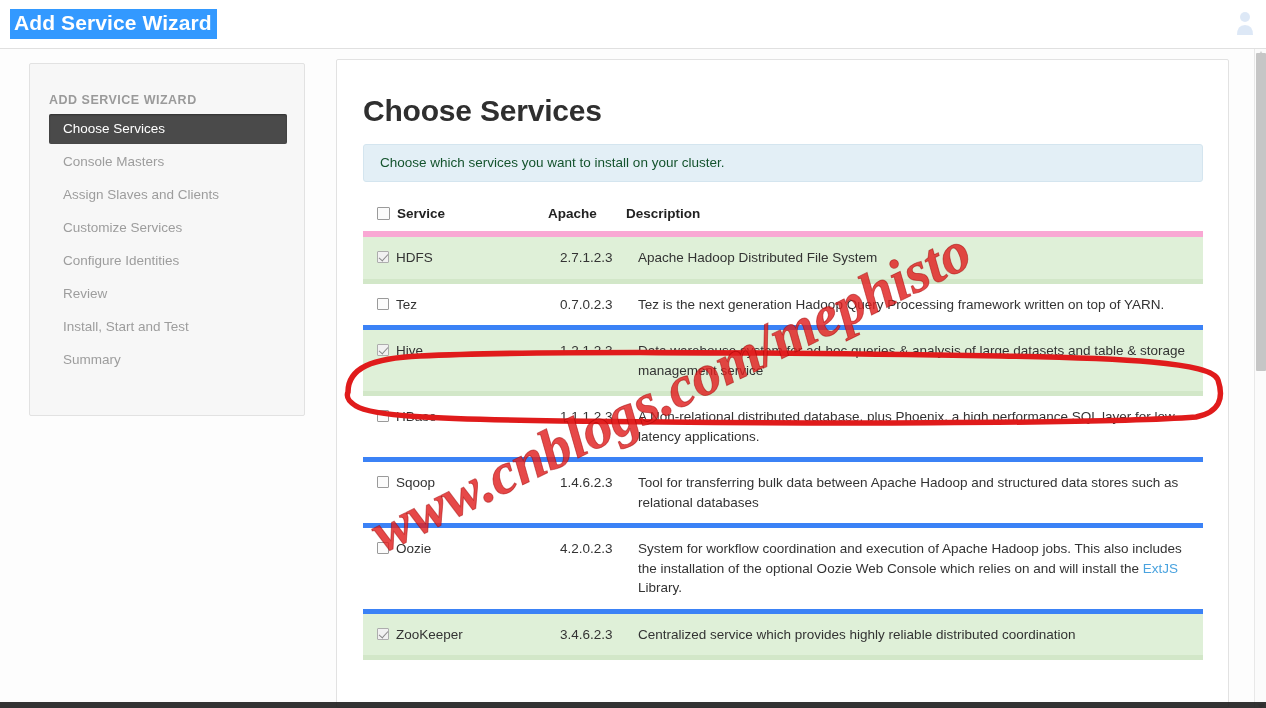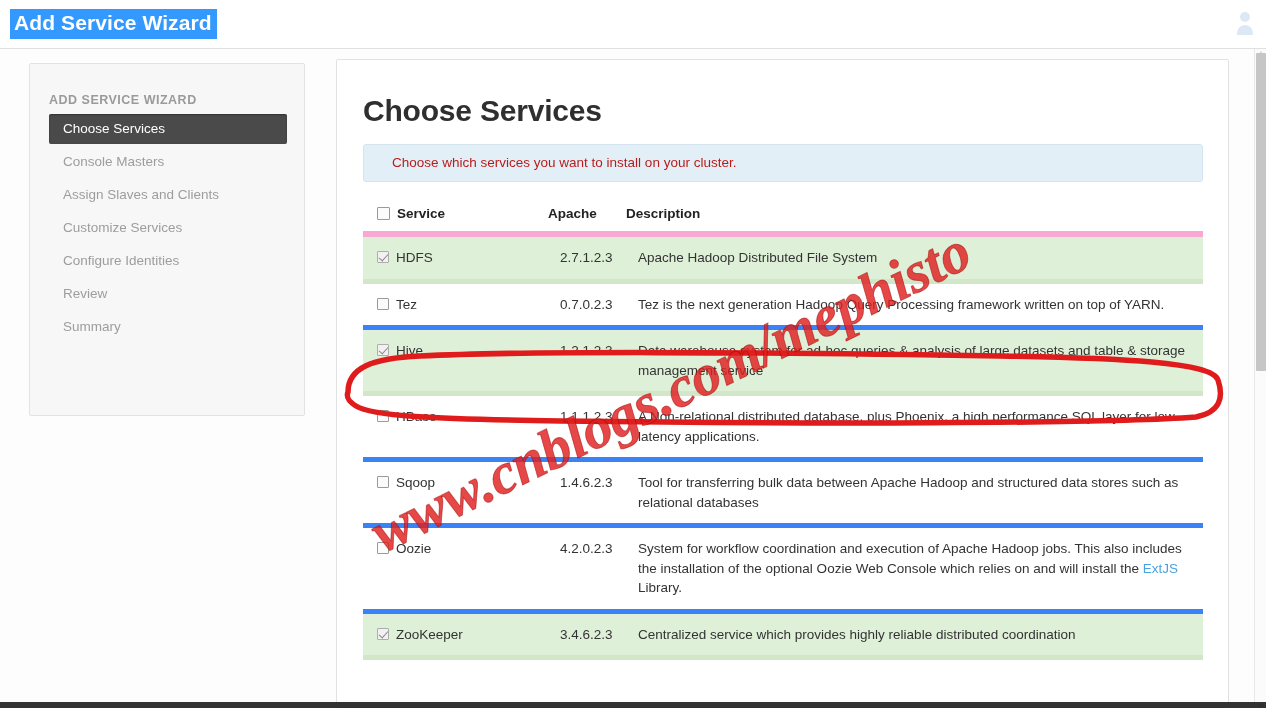--- a/index.html
+++ b/index.html
@@ -118,22 +118,21 @@
     left: 26px; top: 84px;
     width: 840px; height: 38px;
     background: #e3eff6;
     border: 1px solid #d4e5ef;
     border-radius: 3px;
   }
   .info-banner-text {
     position: absolute;
     left: 16px; top: 10px;
     font-size: 13.5px;
-    color: #b91c1c;
-    margin-left: 12px;
+    color: #14532d;
   }
 
   
   .svc-table {
     position: absolute;
     left: 26px; top: 140px;
     width: 840px;
     border-collapse: collapse;
     font-size: 13.5px;
     color: #333333;
@@ -255,20 +254,21 @@
 
     <div class="sidebar">
       <div class="sidebar-heading">ADD SERVICE WIZARD</div>
       <div class="nav-list">
         <div class="nav-item active">Choose Services</div>
         <div class="nav-item">Console Masters</div>
         <div class="nav-item">Assign Slaves and Clients</div>
         <div class="nav-item">Customize Services</div>
         <div class="nav-item">Configure Identities</div>
         <div class="nav-item">Review</div>
+        <div class="nav-item">Install, Start and Test</div>
         <div class="nav-item">Summary</div>
       </div>
     </div>
 
     <div class="content-card">
 
       <div class="page-title">Choose Services</div>
 
       <div class="info-banner">
         <div class="info-banner-text">Choose which services you want to install on your cluster.</div>

